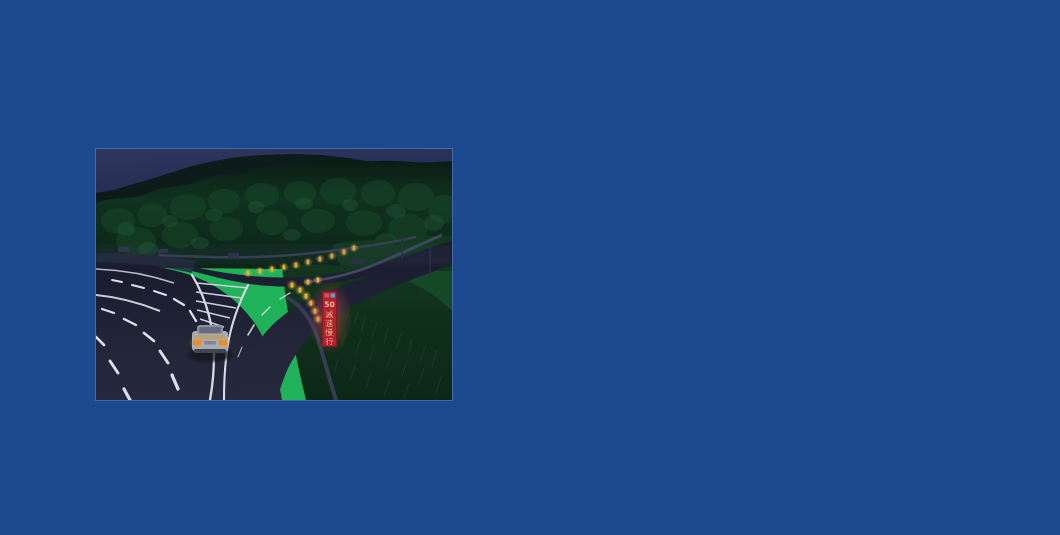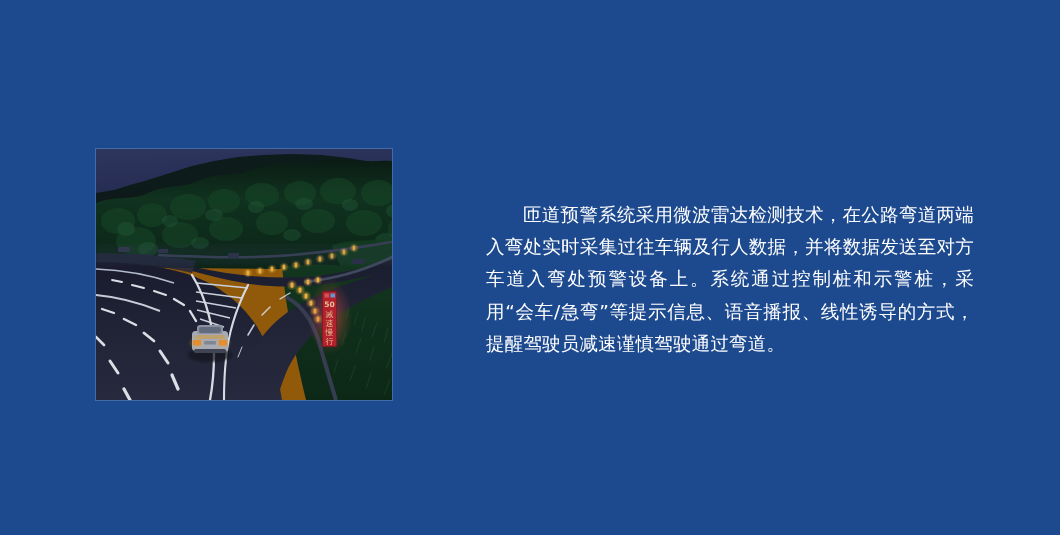--- a/index.html
+++ b/index.html
@@ -19,24 +19,24 @@
     position: absolute;
     inset: 0;
     background: #1d4a8f;
   }
 
   
   #photo-frame {
     position: absolute;
     left: 96px;
     top: 149px;
-    width: 296px;
+    width: 356px;
     height: 251px;
     overflow: hidden;
-    background: #a16207;
+    background: #22c55e;
     box-shadow: 0 0 0 1px rgba(140,170,215,0.35);
   }
   #photo-svg {
     display: block;
     width: 356px;
     height: 251px;
   }
 
   
   #body-text {
@@ -326,15 +326,14 @@
         <rect x="98" y="200" width="32" height="4" rx="1.6" fill="#474b58"></rect>
       </g>
 
       <rect x="0" y="96" width="356" height="20" fill="#49527a" opacity="0.12" filter="url(#softer)"></rect>
 
       <rect x="0" y="0" width="356" height="251" fill="#0a1030" opacity="0.10"></rect>
     </svg>
 
   </div>
 
-  <p id="body-text" style="color: rgb(255, 255, 255);">匝道预警系统采用微波雷达检测技术，在公路弯道两端入弯处实时采集过往车辆及行人数据，并将数据发送至对方车道入弯处预警设备上。系统通过控制桩和示警桩，采用“会车/急弯”等提示信息、语音播报、线性诱导的方式，提醒驾驶员减速谨慎驾驶通过弯道。</p>
 
 </div>
 
 </body></html>

